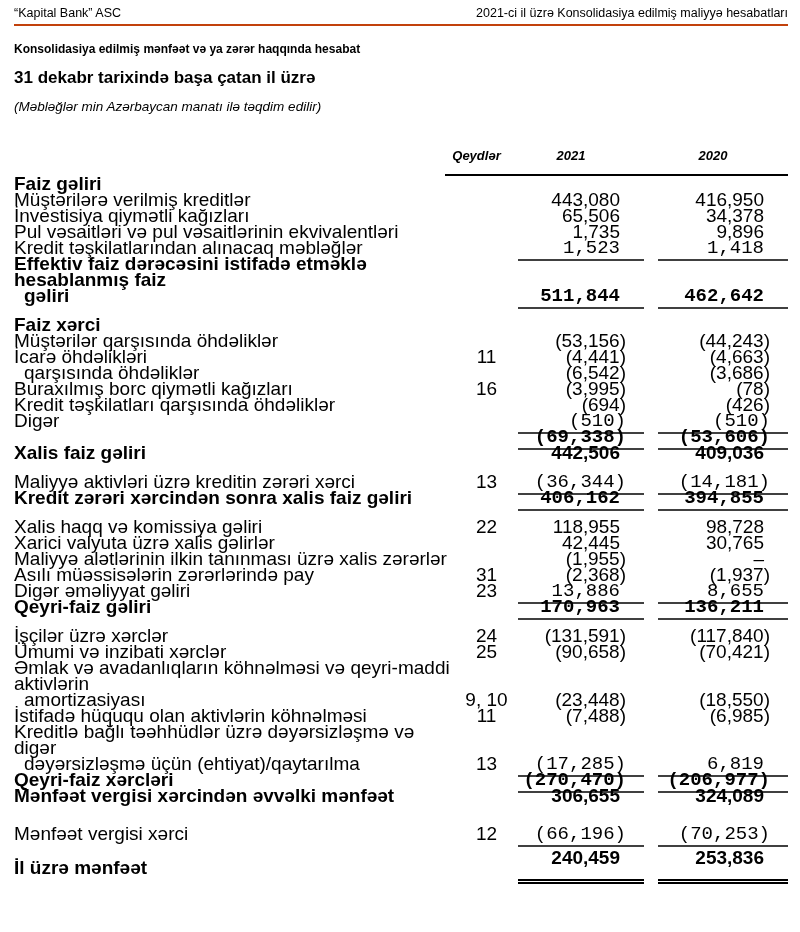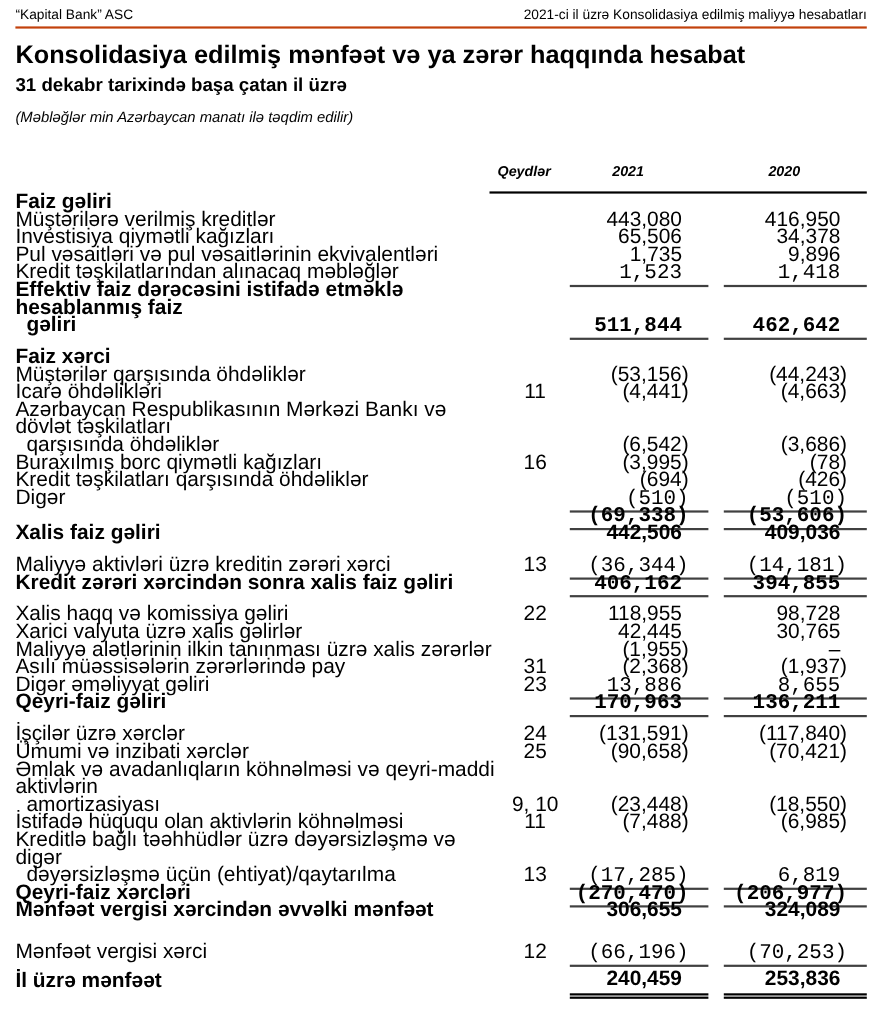--- a/index.html
+++ b/index.html
@@ -10,21 +10,21 @@
     font-family: "Liberation Sans", "DejaVu Sans", sans-serif;
     color: #000;
     overflow: hidden;
   }
   .doc-header {
     display: flex; justify-content: space-between; align-items: flex-end;
     font-size: 12.5px; line-height: 15px;
     padding-bottom: 3px;
     border-bottom: 2px solid #c2410c;
   }
-  .doc-title   { font-size: 23px; line-height: 20px; font-weight: bold; margin-top: 13px; }
+  .doc-title   { font-size: 12px; line-height: 20px; font-weight: bold; margin-top: 13px; }
   .doc-period  { font-size: 17px; line-height: 20px; font-weight: bold; margin-top: 9px; }
   .units-note  { font-size: 13.5px; line-height: 16px; font-style: italic; margin-top: 11px; }
 
   .thead { display: flex; margin-top: 33px; font-size: 13px; }
   .thead .lbl-space { flex: 1; }
   .thead .hgroup {
     width: 343px; display: flex; align-items: flex-end;
     font-weight: bold; font-style: italic;
     border-bottom: 2px solid #000; padding-bottom: 11px;
   }
@@ -35,21 +35,21 @@
   .rows { }
   .row { display: flex; align-items: flex-end; font-size: 19px; line-height: 16px; }
   .row.b { font-weight: bold; }
   .row .lbl  { flex: 1; padding-right: 4px; }
   .row .lbl .l2 { padding-left: 10px; }
   .row .note { width: 63px; text-align: center; }
   .row .v    { width: 126px; text-align: right; padding-right: 18px; }
   .row .v.v2col { width: 130px; margin-left: 14px; }
   .row .v.pos { padding-right: 24px; }
   .row .v.u   { border-bottom: 2px solid #404040; padding-bottom: 3px; margin-bottom: -5px; font-family: Liberation Mono, monospace; }
-  .row .v.dbl { border-bottom: 5px double #000; padding-bottom: 5px; margin-bottom: -8px; }
+  .row .v.dbl { border-bottom: 5px double #000; padding-bottom: 13px; margin-bottom: -8px; }
   .row.spacer { height: 13px; }
 </style>
 </head>
 <body>
 
 <div class="doc-header">
   <span>“Kapital Bank” ASC</span>
   <span>2021-ci il üzrə Konsolidasiya edilmiş maliyyə hesabatları</span>
 </div>
 
@@ -144,21 +144,20 @@
     <div class="lbl">
       <div class="l1">İcarə öhdəlikləri</div>
 
     </div>
     <div class="note">11</div>
     <div class="v v1">(4,441)</div>
     <div class="v v2col v2">(4,663)</div>
   </div>
     <div class="row">
     <div class="lbl">
-      <div class="l1">Azərbaycan Respublikasının Mərkəzi Bankı və dövlət təşkilatları</div>
       <div class="l2">qarşısında öhdəliklər</div>
     </div>
     <div class="note"></div>
     <div class="v v1">(6,542)</div>
     <div class="v v2col v2">(3,686)</div>
   </div>
     <div class="row">
     <div class="lbl">
       <div class="l1">Buraxılmış borc qiymətli kağızları</div>
 

